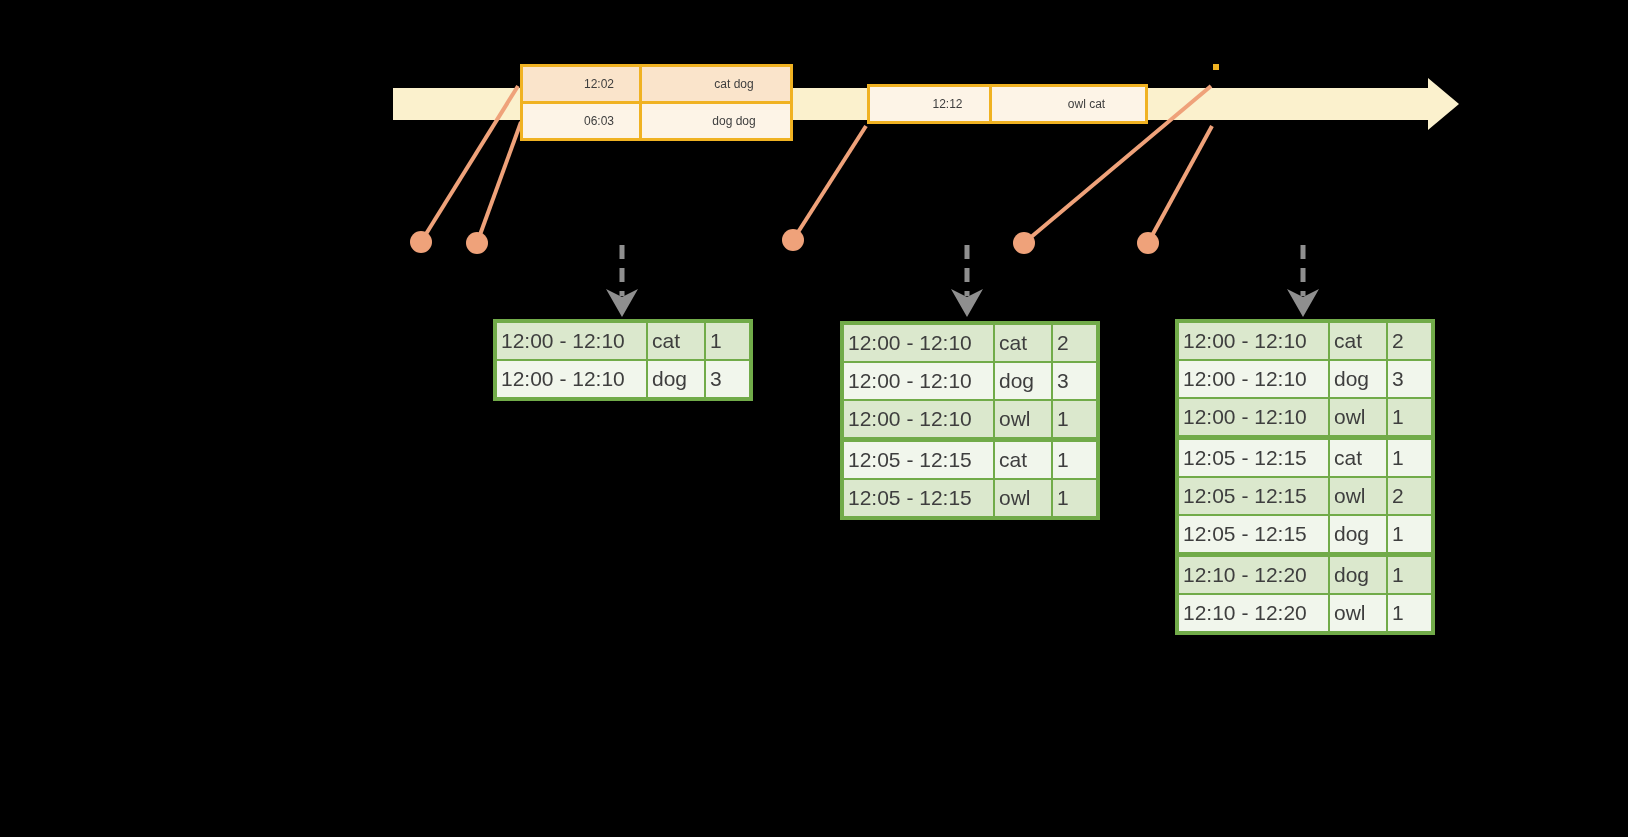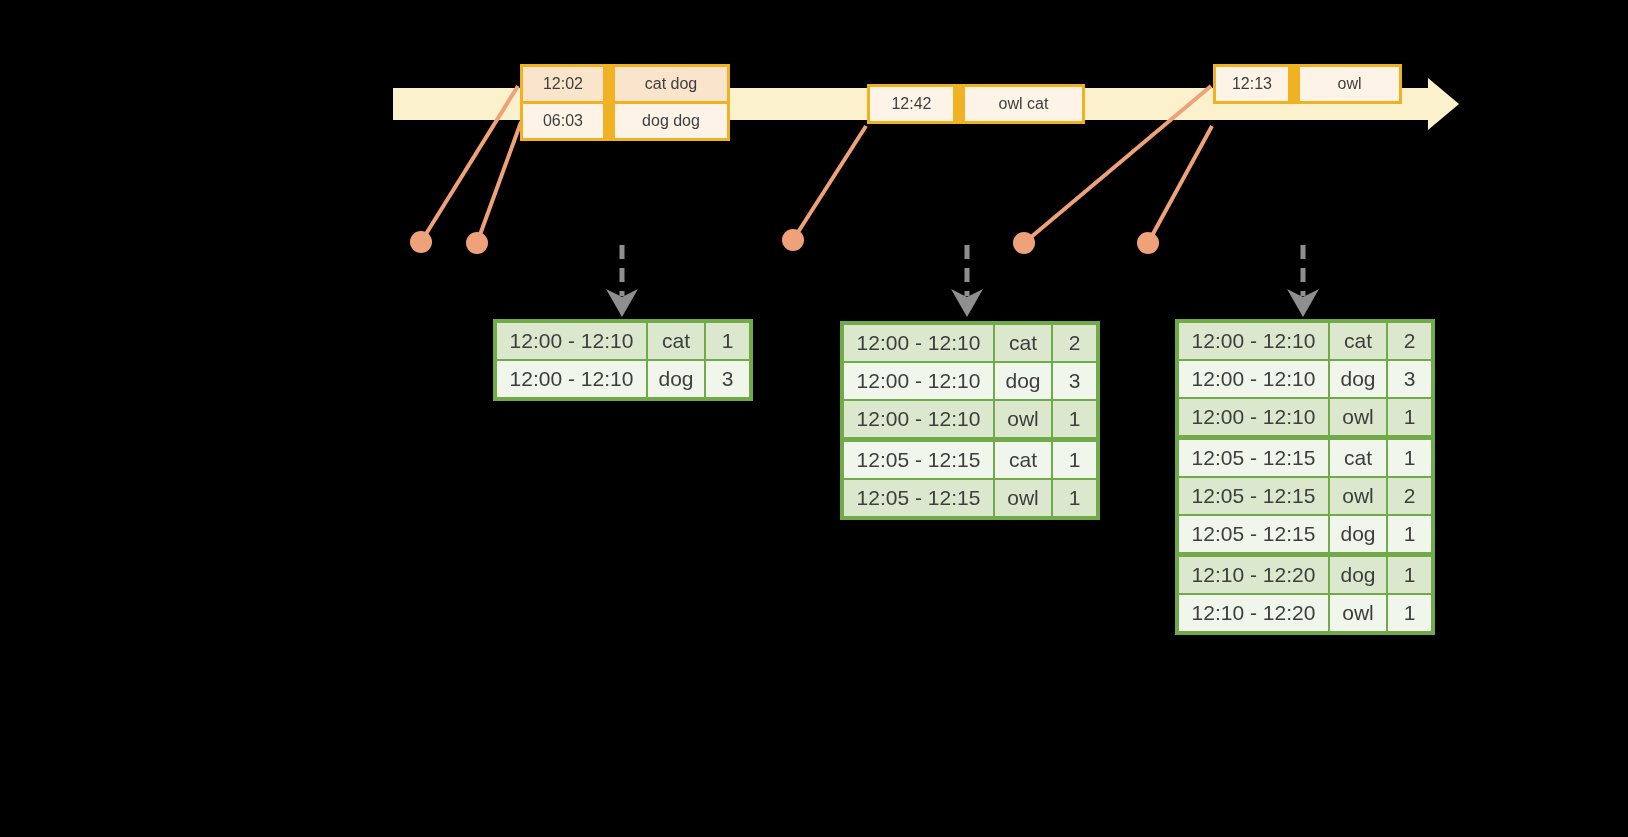--- a/index.html
+++ b/index.html
@@ -21,31 +21,31 @@
     font-family:"Liberation Sans","DejaVu Sans",sans-serif;color:var(--text);
     overflow:hidden;
   }
   svg.layer{position:absolute;left:0;top:0;}
 
   
   .etable{position:absolute;border:3px solid var(--event-border);background:var(--event-border);}
   .erow{display:flex;}
   .erow + .erow{margin-top:3px;}
   .ecell{display:flex;align-items:center;justify-content:center;
-         height:34px;font-size:16px;color:var(--text);}
+         height:34px;font-size:12px;color:var(--text);padding-left:36px;}
   .erow.dark  .ecell{background:var(--event-row-dark);}
   .erow.light .ecell{background:var(--event-row-light);}
-  .ecell.words{margin-left:12px;}
+  .ecell.words{margin-left:3px;}
   .et1 .ecell.time{width:80px}  .et1 .ecell.words{width:112px}
   .et2 .ecell.time{width:83px}  .et2 .ecell.words{width:117px}
   .et3 .ecell.time{width:72px}  .et3 .ecell.words{width:99px}
 
   
   table.rtable{position:absolute;border-collapse:collapse;font-size:21px;color:var(--text);}
-  table.rtable td{border:2px solid var(--result-border);height:36px;text-align:center;padding:0 4px;}
+  table.rtable td{border:2px solid var(--result-border);height:36px;text-align:left;padding:0 4px;}
   table.rtable{border:4px solid var(--result-border);}
   table.rtable tr:nth-child(odd) td{background:var(--result-row-dark);}
   table.rtable tr:nth-child(even) td{background:var(--result-row-light);}
   table.rtable tr.group-start td{border-top:5px solid var(--result-border);}
   col.c-window{width:152px} col.c-word{width:58px} col.c-count{width:46px}
 </style>
 </head>
 <body>
 
 <div class="canvas">
@@ -89,30 +89,26 @@
       <div class="ecell words">cat dog</div>
     </div>
     <div class="erow light">
       <div class="ecell time">06:03</div>
       <div class="ecell words">dog dog</div>
     </div>
   </div>
 
   <div class="etable et2" style="left:867px;top:84px">
     <div class="erow light">
-      <div class="ecell time">12:42</div>
+      <div class="ecell time">12:12</div>
       <div class="ecell words">owl cat</div>
     </div>
   </div>
 
   <div class="etable et3" style="left:1213px;top:64px">
-    <div class="erow light">
-      <div class="ecell time">12:13</div>
-      <div class="ecell words">owl</div>
-    </div>
   </div>
 
   <table class="rtable" style="left:493px;top:319px">
     <colgroup>
         <col class="c-window">
         <col class="c-word">
         <col class="c-count">
       </colgroup>
     <tbody>
       <tr>

